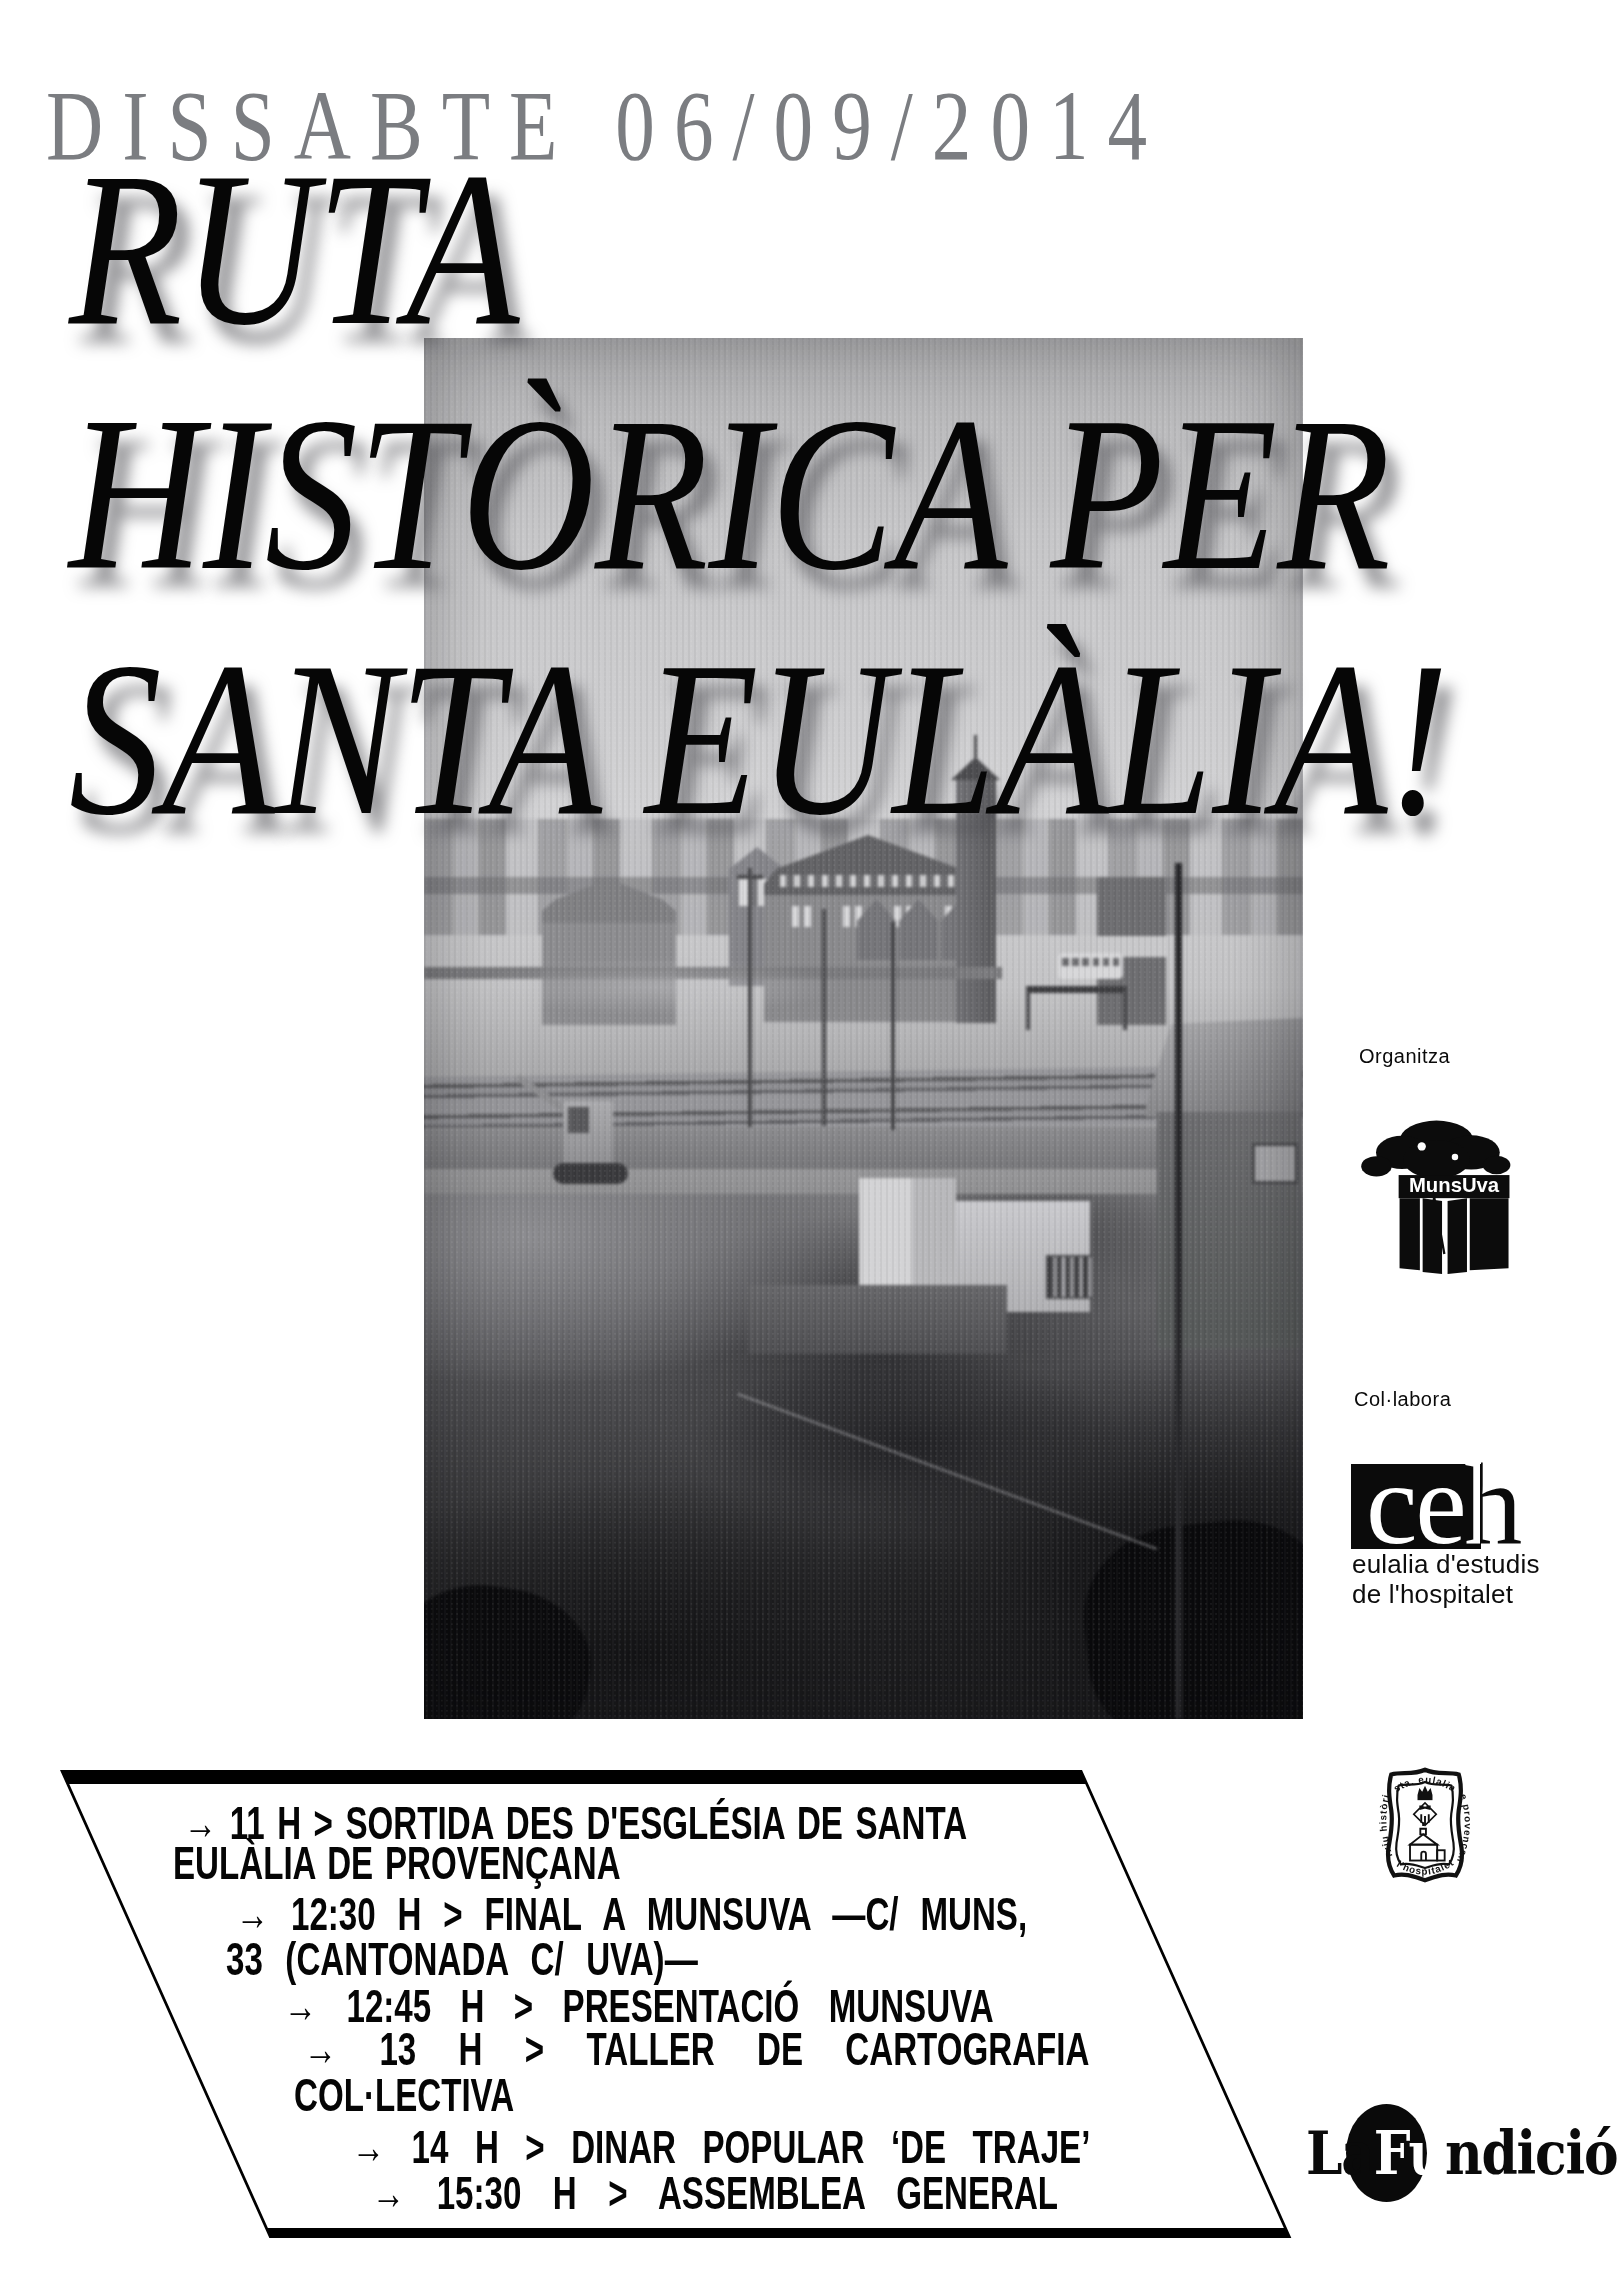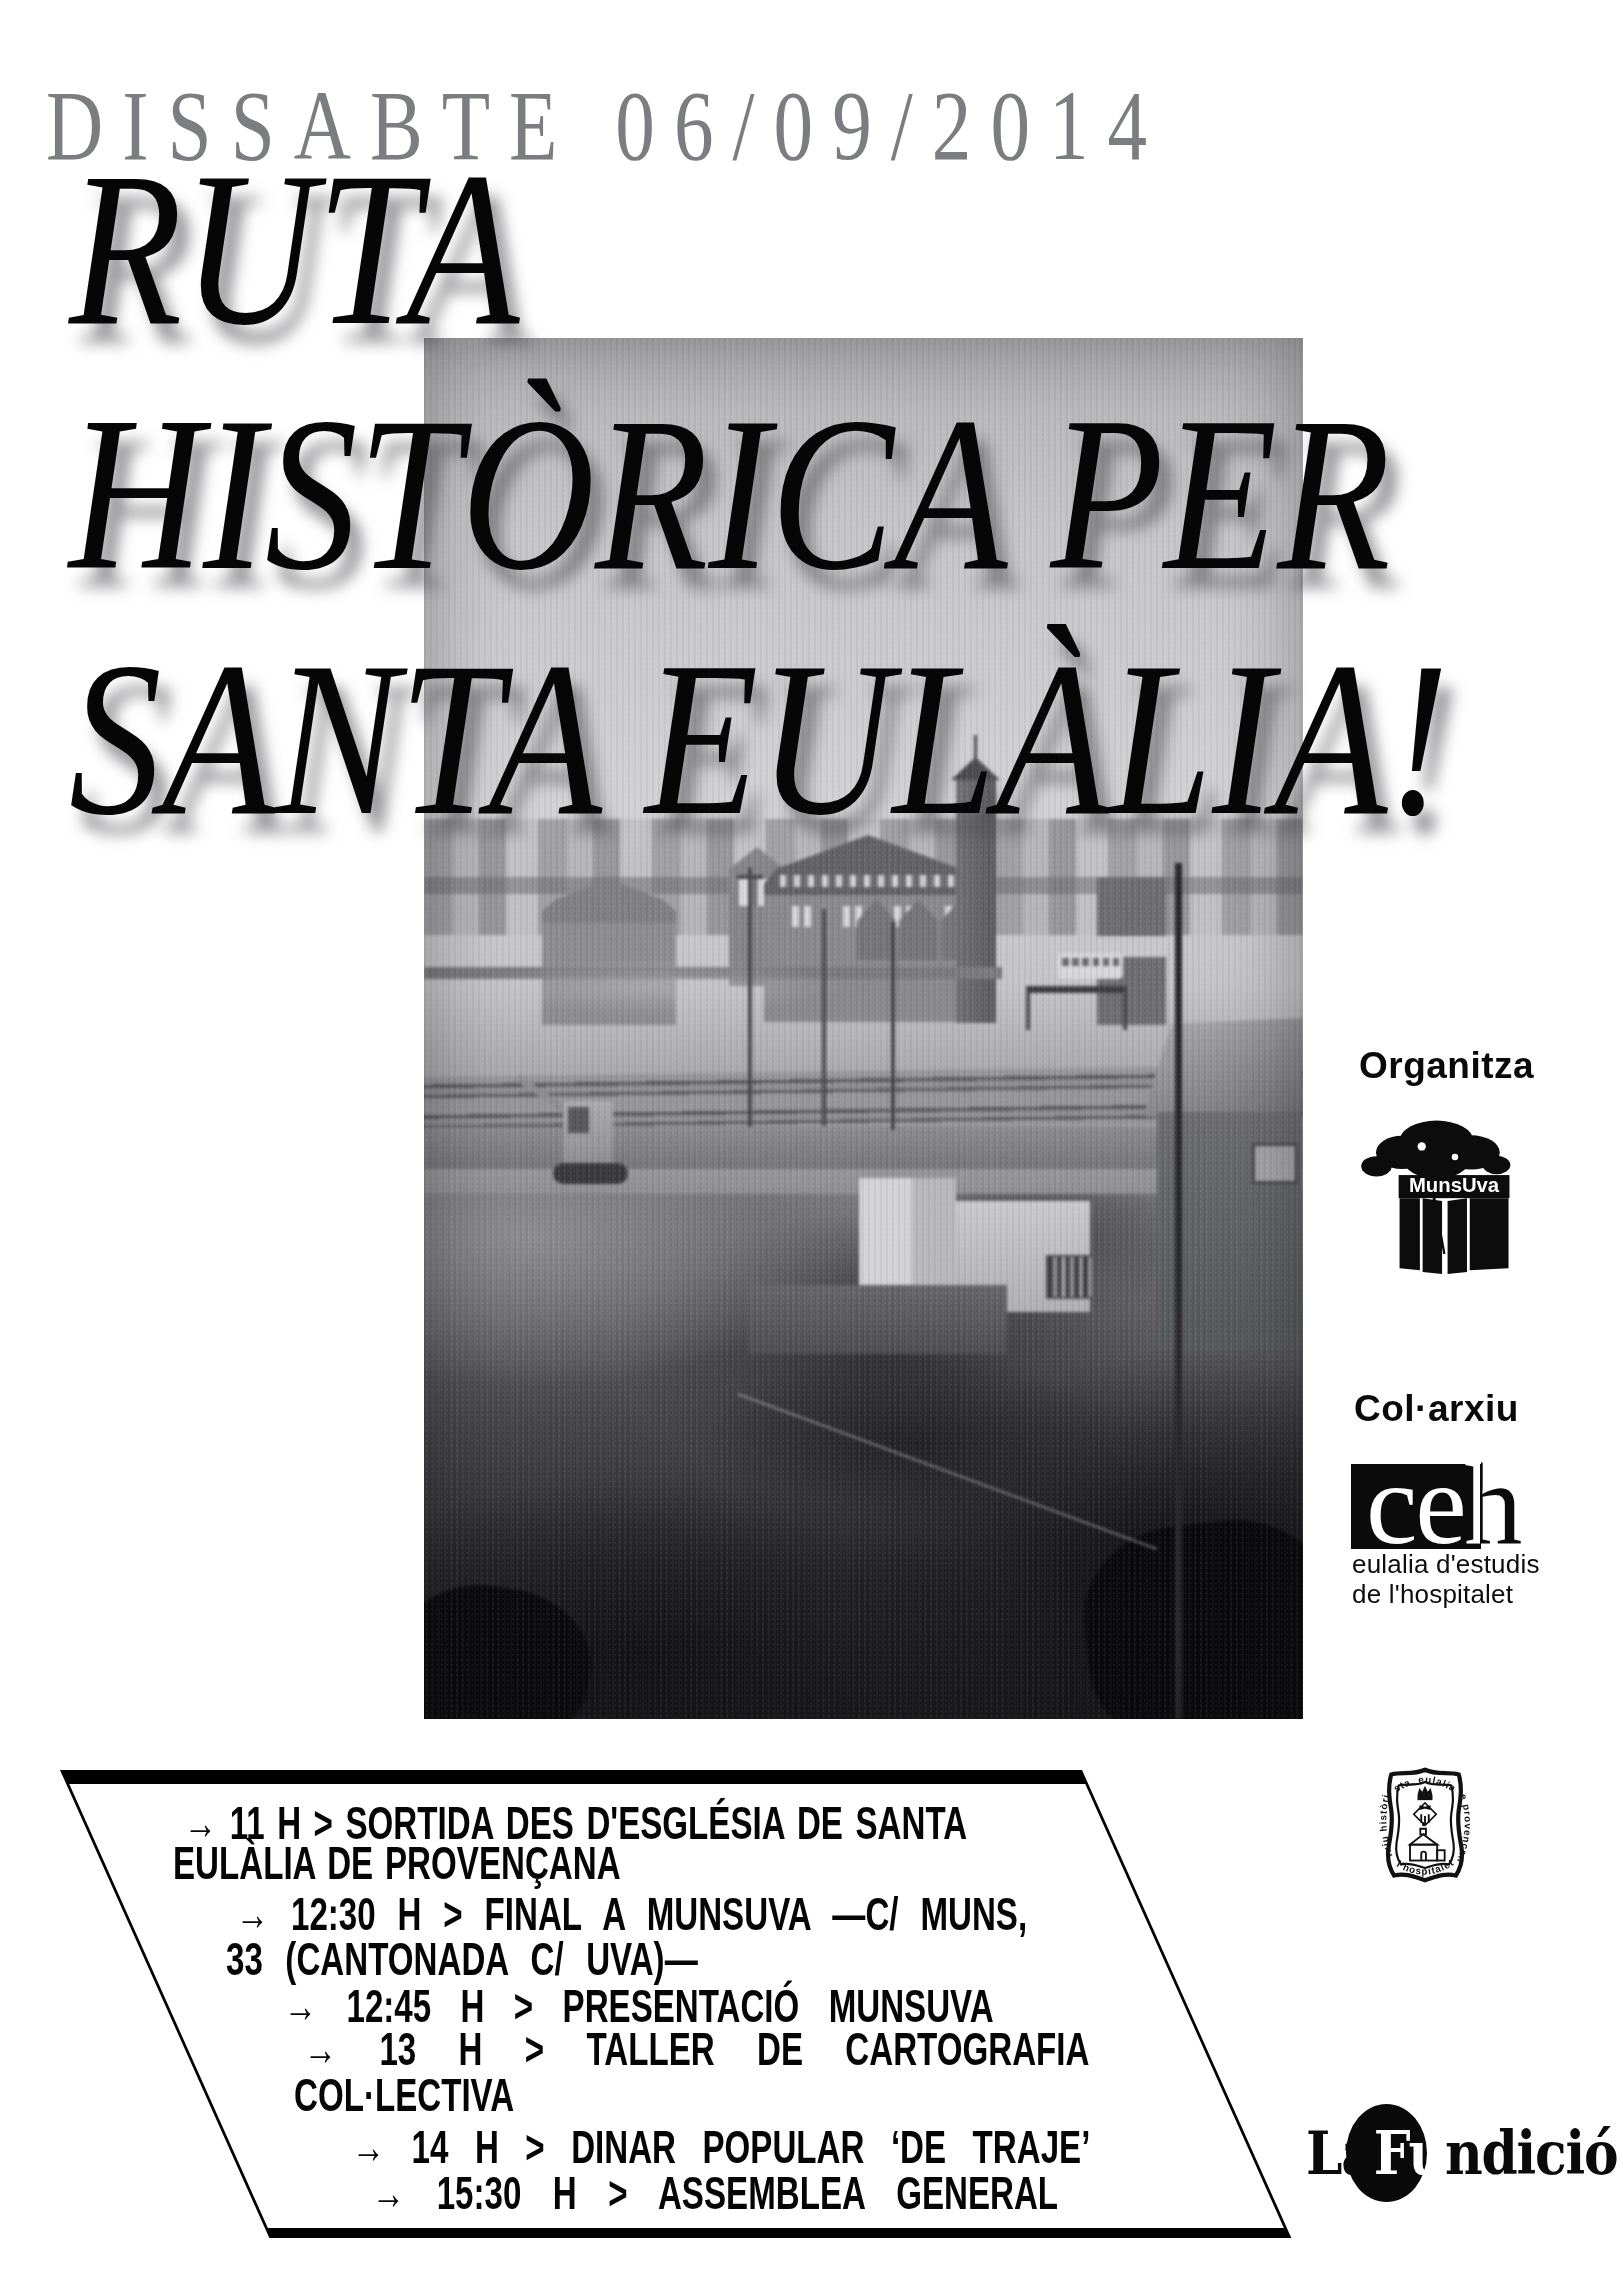--- a/index.html
+++ b/index.html
@@ -116,21 +116,21 @@
   .sl2{left:173px;top:1840px;word-spacing:3.7px;}
   .sl3{left:236px;top:1891px;word-spacing:17.6px;}
   .sl4{left:226px;top:1936px;word-spacing:18.5px;}
   .sl5{left:284px;top:1983px;word-spacing:28px;}
   .sl6{left:304px;top:2026px;word-spacing:46px;}
   .sl7{left:294px;top:2072px;word-spacing:3.7px;}
   .sl8{left:352px;top:2124px;word-spacing:24px;}
   .sl9{left:372px;top:2170px;word-spacing:31px;}
 
   
-  .side-label{position:absolute;font-weight:700;font-size:37px;letter-spacing:0.5px;z-index:3;}
+  .side-label{position:absolute;font-weight:400;font-size:20px;letter-spacing:0.5px;z-index:3;}
   .org-label{left:1359px;top:1045px;}
   .collab-label{left:1354px;top:1388px;}
   .munsuva-svg{position:absolute;left:1358px;top:1113px;width:157px;height:162px;z-index:3;}
 
   .ceh-square{position:absolute;left:1351px;top:1464px;width:130px;height:85px;background:#0b0b0b;z-index:3;}
   .ceh-text{position:absolute;left:1366px;top:1446px;width:194px;height:116px;z-index:4;
      font-family:"Liberation Serif",serif;font-size:116px;line-height:116px;letter-spacing:-2.3px;white-space:nowrap;}
   .ceh-white{color:#ffffff;clip-path:inset(18px 80px 12.5px 0);}
   .ceh-black{color:#0b0b0b;clip-path:inset(0 0 0 115px);}
   .ceh-cap{position:absolute;left:1352px;font-size:26px;line-height:1;color:#0d0d0d;z-index:3;letter-spacing:0.2px;}
@@ -236,21 +236,21 @@
     <rect x="88" y="134" width="240" height="50" fill="#0c0c0c"></rect>
     <text x="208" y="171" text-anchor="middle" font-family="Liberation Sans, sans-serif" font-size="44" font-weight="bold" fill="#ffffff">MunsUva</text>
     <g fill="#0c0c0c">
       <polygon points="90,184 134,184 134,340 90,336"></polygon>
       <polygon points="140,184 182,190 182,348 140,344"></polygon>
       <polygon points="194,190 236,184 236,344 194,348"></polygon>
       <polygon points="242,184 326,184 326,336 242,340"></polygon>
     </g>
   </svg>
 
-  <div class="side-label collab-label">Col·arxiu</div>
+  <div class="side-label collab-label">Col·labora</div>
   <div class="ceh-square"></div>
   <div class="ceh-text ceh-white">ceh</div>
   <div class="ceh-text ceh-black">ceh</div>
   <div class="ceh-cap cap1">eulalia d'estudis</div>
   <div class="ceh-cap cap2">de l'hospitalet</div>
 
   <svg class="seal-svg" viewBox="0 0 200 250">
     <defs>
       <path id="s-top" d="M 28,64 Q 100,8 172,64"></path>
       <path id="s-right" d="M 176,68 Q 196,127 170,198"></path>

